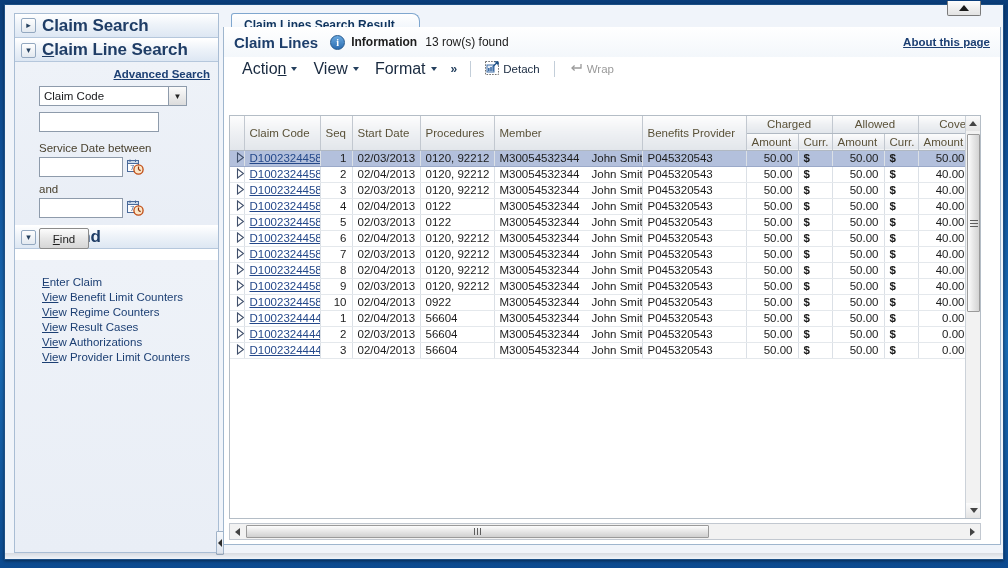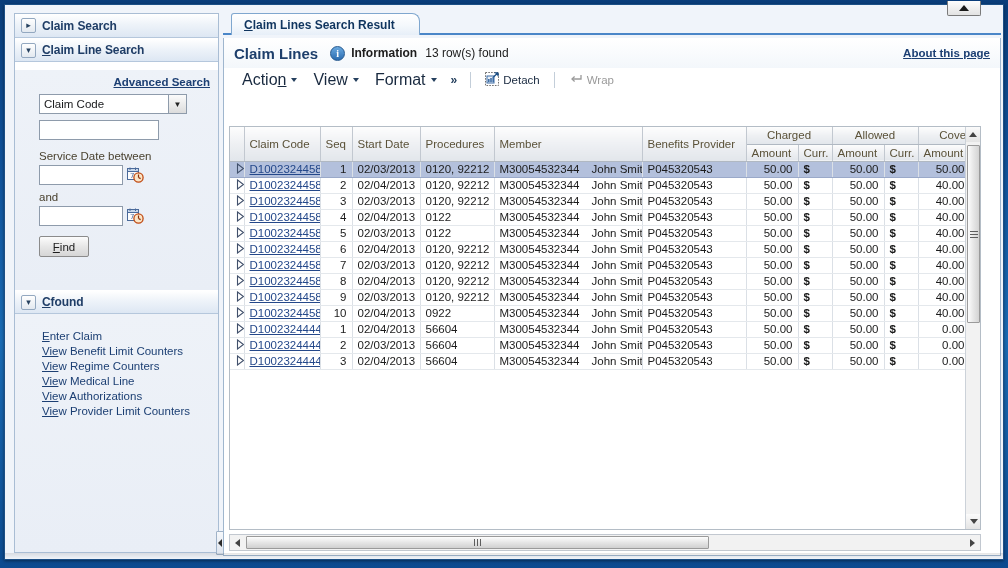--- a/index.html
+++ b/index.html
@@ -67,31 +67,31 @@
     width: 15px; height: 15px;
     margin-right: 6px;
     background: linear-gradient(180deg,#fefefe 0%,#e3e9f0 100%);
     border: 1px solid #93a8c0;
     border-radius: 2px;
     display: flex; align-items: center; justify-content: center;
     font-size: 9px; color: #26415f; line-height: 1;
     flex: 0 0 auto;
   }
   .acc-title {
-    font-size: 12px; font-weight: bold; color: #1f3d66;
+    font-size: 17px; font-weight: bold; color: #1f3d66;
     letter-spacing: -.1px;
   }
   .acc-title .ul { text-decoration: underline; }
 
   .acc-body {
     background: linear-gradient(180deg,#eef2f8 0%,#e9eef6 100%);
     padding: 4px 0 6px 0;
   }
-  .acc-body.search { height: 220px; position: relative; margin-top: 8px; }
-  .acc-body.claims { flex: 1 1 auto; padding-top: 16px; }
+  .acc-body.search { height: 163px; position: relative; }
+  .acc-body.claims { flex: 1 1 auto; padding-top: 16px; margin-top: 11px; }
 
   .adv-search {
     text-align: right;
     padding: 2px 8px 6px 0;
     font-size: 11.5px;
   }
   a.lnk {
     color: #1c3f73; text-decoration: underline; cursor: pointer; font-weight: bold;
   }
 
@@ -208,21 +208,21 @@
     border-bottom: none;
     border-radius: 3px 8px 0 0;
     display: flex; align-items: center;
     font-size: 12px; font-weight: bold; color: #10355f;
     cursor: pointer;
   }
   .tab .ul { text-decoration: underline; }
 
   .panel {
     position: absolute;
-    left: 0; top: 25px;
+    left: 0; top: 14px;
     width: 778px; height: 518px;
     background: #ffffff;
     border: 1px solid #9fb6ce;
     border-top: none;
   }
 
   .panel-header {
     height: 30px;
     display: flex; align-items: center;
     padding: 0 10px 0 10px;
@@ -487,21 +487,21 @@
     <div class="acc-header second">
       <span class="disc">▾</span>
       <span class="acc-title"><span class="ul">C</span><span>found</span></span>
     </div>
 
     <div class="acc-body claims">
       <div class="claims-links">
         <a><span class="ul">E</span><span>nter Claim</span></a>
         <a><span class="ul">Vie</span><span>w Benefit Limit Counters</span></a>
         <a><span class="ul">Vie</span><span>w Regime Counters</span></a>
-        <a><span class="ul">Vie</span><span>w Medical Line</span></a>
+        <a><span class="ul">Vie</span><span>w Result Cases</span></a>
         <a><span class="ul">Vie</span><span>w Authorizations</span></a>
         <a><span class="ul">Vie</span><span>w Provider Limit Counters</span></a>
       </div>
     </div>
   </div>
 
   <div class="splitter">
     <div class="split-grip">
       <span class="tri-left"></span>
     </div>

